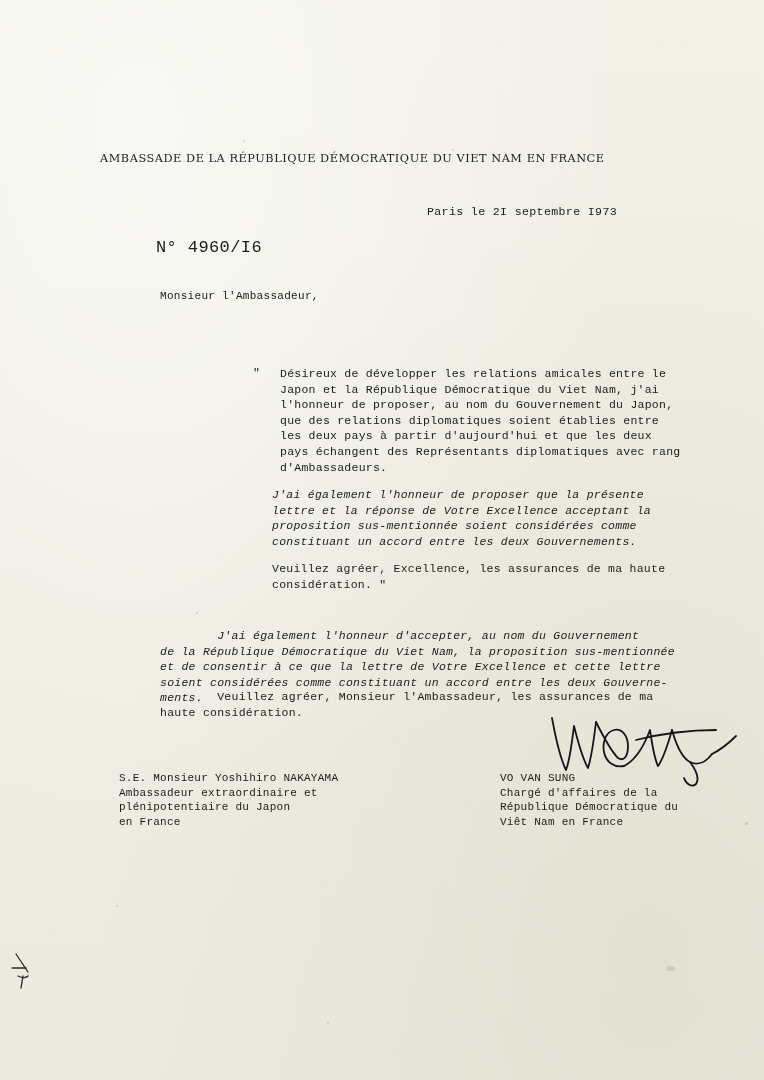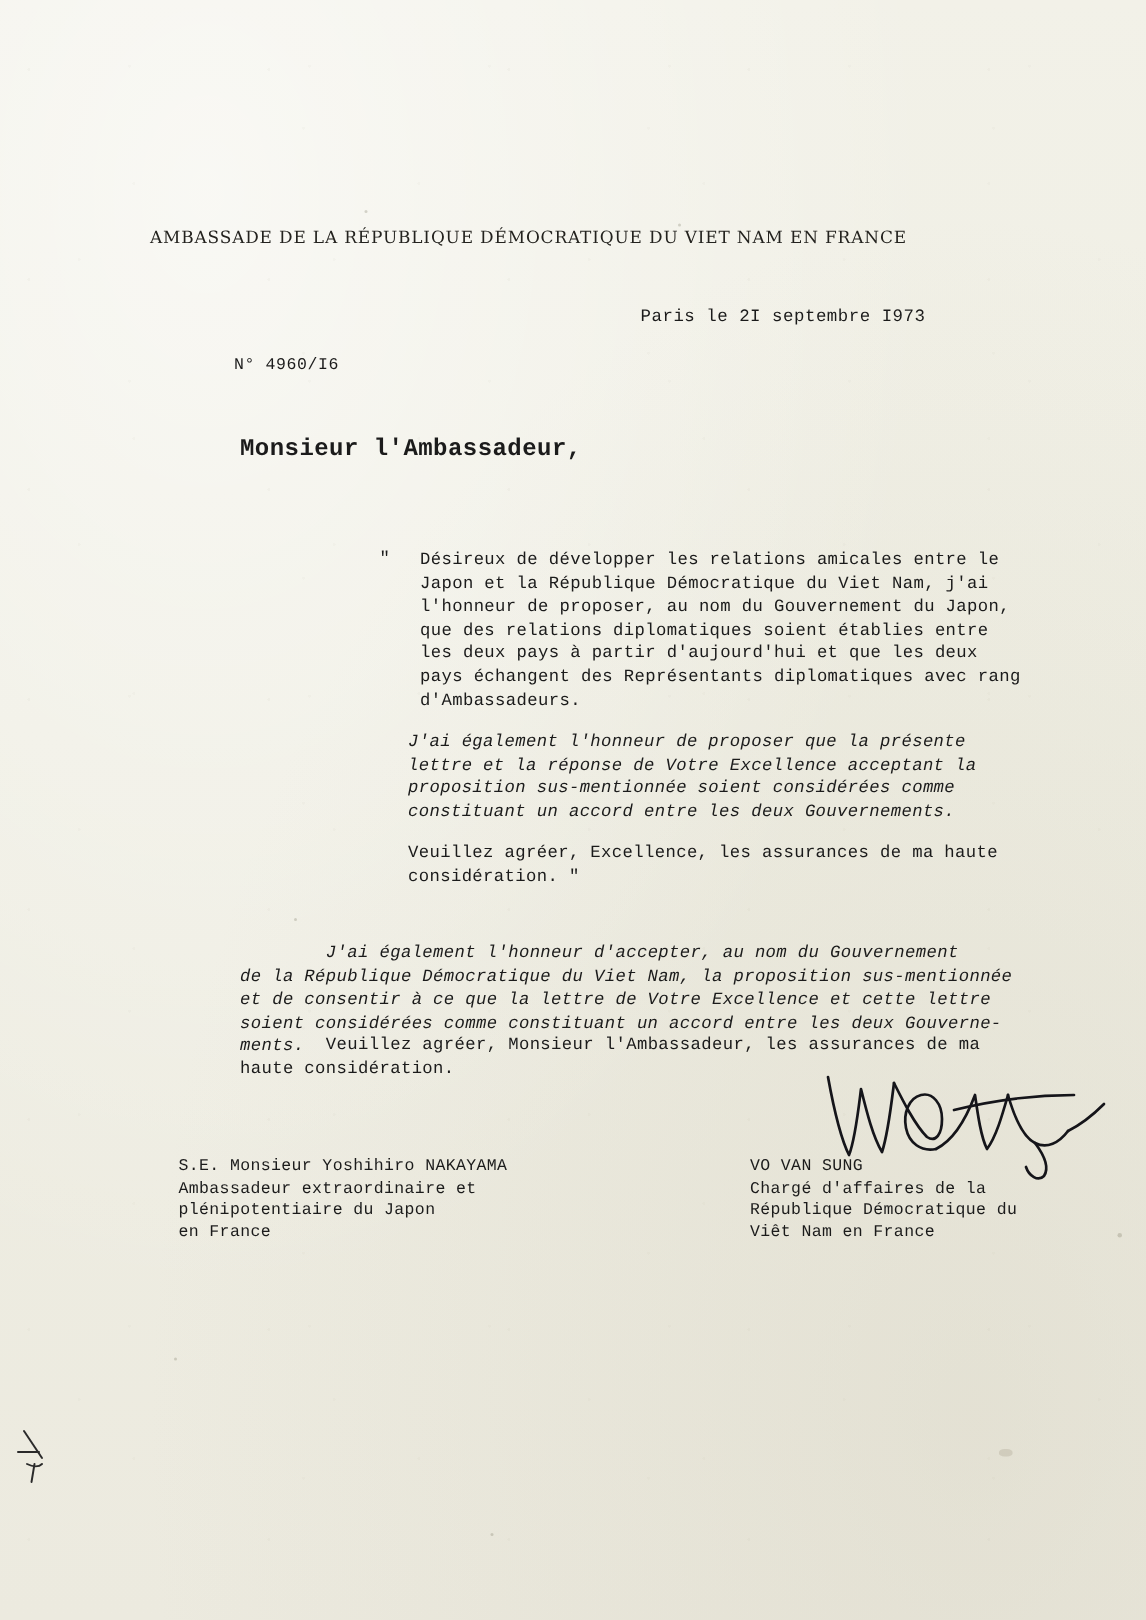--- a/index.html
+++ b/index.html
@@ -64,33 +64,32 @@
     top: 205px;
     font-size: 11.6px;
     letter-spacing: 0.35px;
     white-space: nowrap;
   }
 
   .refnum {
     position: absolute;
     left: 156px;
     top: 238px;
+    font-size: 17px;
+    letter-spacing: 0.4px;
+    white-space: nowrap;
+  }
+
+  .salutation {
+    position: absolute;
+    left: 160px;
+    top: 290px;
     font-size: 11px;
-    letter-spacing: 0.4px;
-    white-space: nowrap;
-  }
-
-  .salutation {
-    position: absolute;
-    left: 160px;
-    top: 290px;
-    font-size: 16px;
     letter-spacing: 0.3px;
     white-space: nowrap;
-    font-weight: bold;
   }
 
   .body-block {
     position: absolute;
     font-size: 11.5px;
     line-height: 15.6px;
     letter-spacing: 0.25px;
     white-space: pre-wrap;
   }
 

